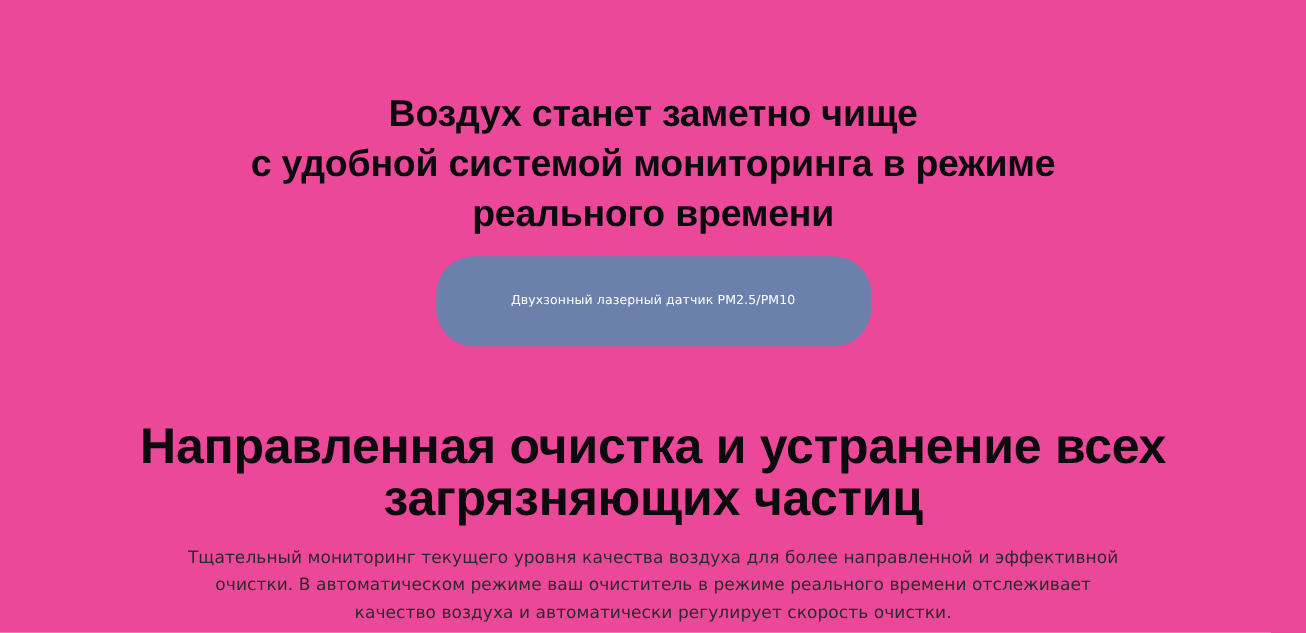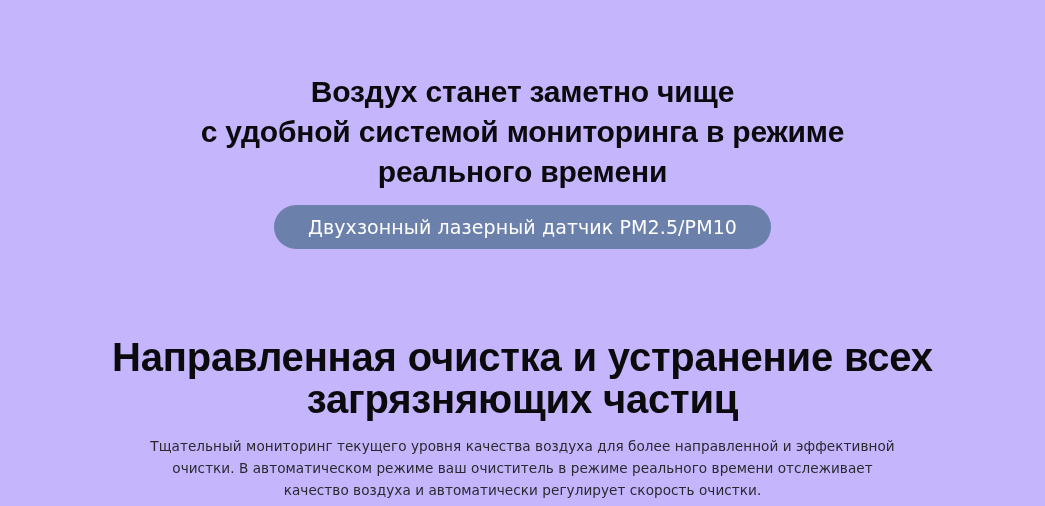--- a/index.html
+++ b/index.html
@@ -14,21 +14,21 @@
     background: #ffffff;
     font-family: "Liberation Sans", sans-serif;
     -webkit-font-smoothing: antialiased;
     overflow: hidden;
   }
 
   .page {
     position: relative;
     width: 1045px;
     height: 506px;
-    background: #c4b5fd;
+    background: #ec4899;
     box-sizing: border-box;
   }
 
   
   .hero-heading {
     position: absolute;
     left: 0;
     top: 52px;
     width: 1045px;
     text-align: center;
@@ -50,29 +50,29 @@
     display: flex;
     justify-content: center;
     align-items: flex-start;
   }
 
   .pill-button {
     display: inline-flex;
     align-items: center;
     justify-content: center;
     min-width: 348px;
-    height: 44px;
+    height: 72px;
     padding: 17px 34px;
     box-sizing: border-box;
     background: #6b81ab;
     color: #ffffff;
     border: none;
     border-radius: 30px;
     font-family: "DejaVu Sans", sans-serif;
-    font-size: 19px;
+    font-size: 10px;
     font-weight: normal;
     line-height: 1;
     letter-spacing: 0.1px;
     cursor: pointer;
     white-space: nowrap;
   }
 
   
   .section-heading {
     position: absolute;

